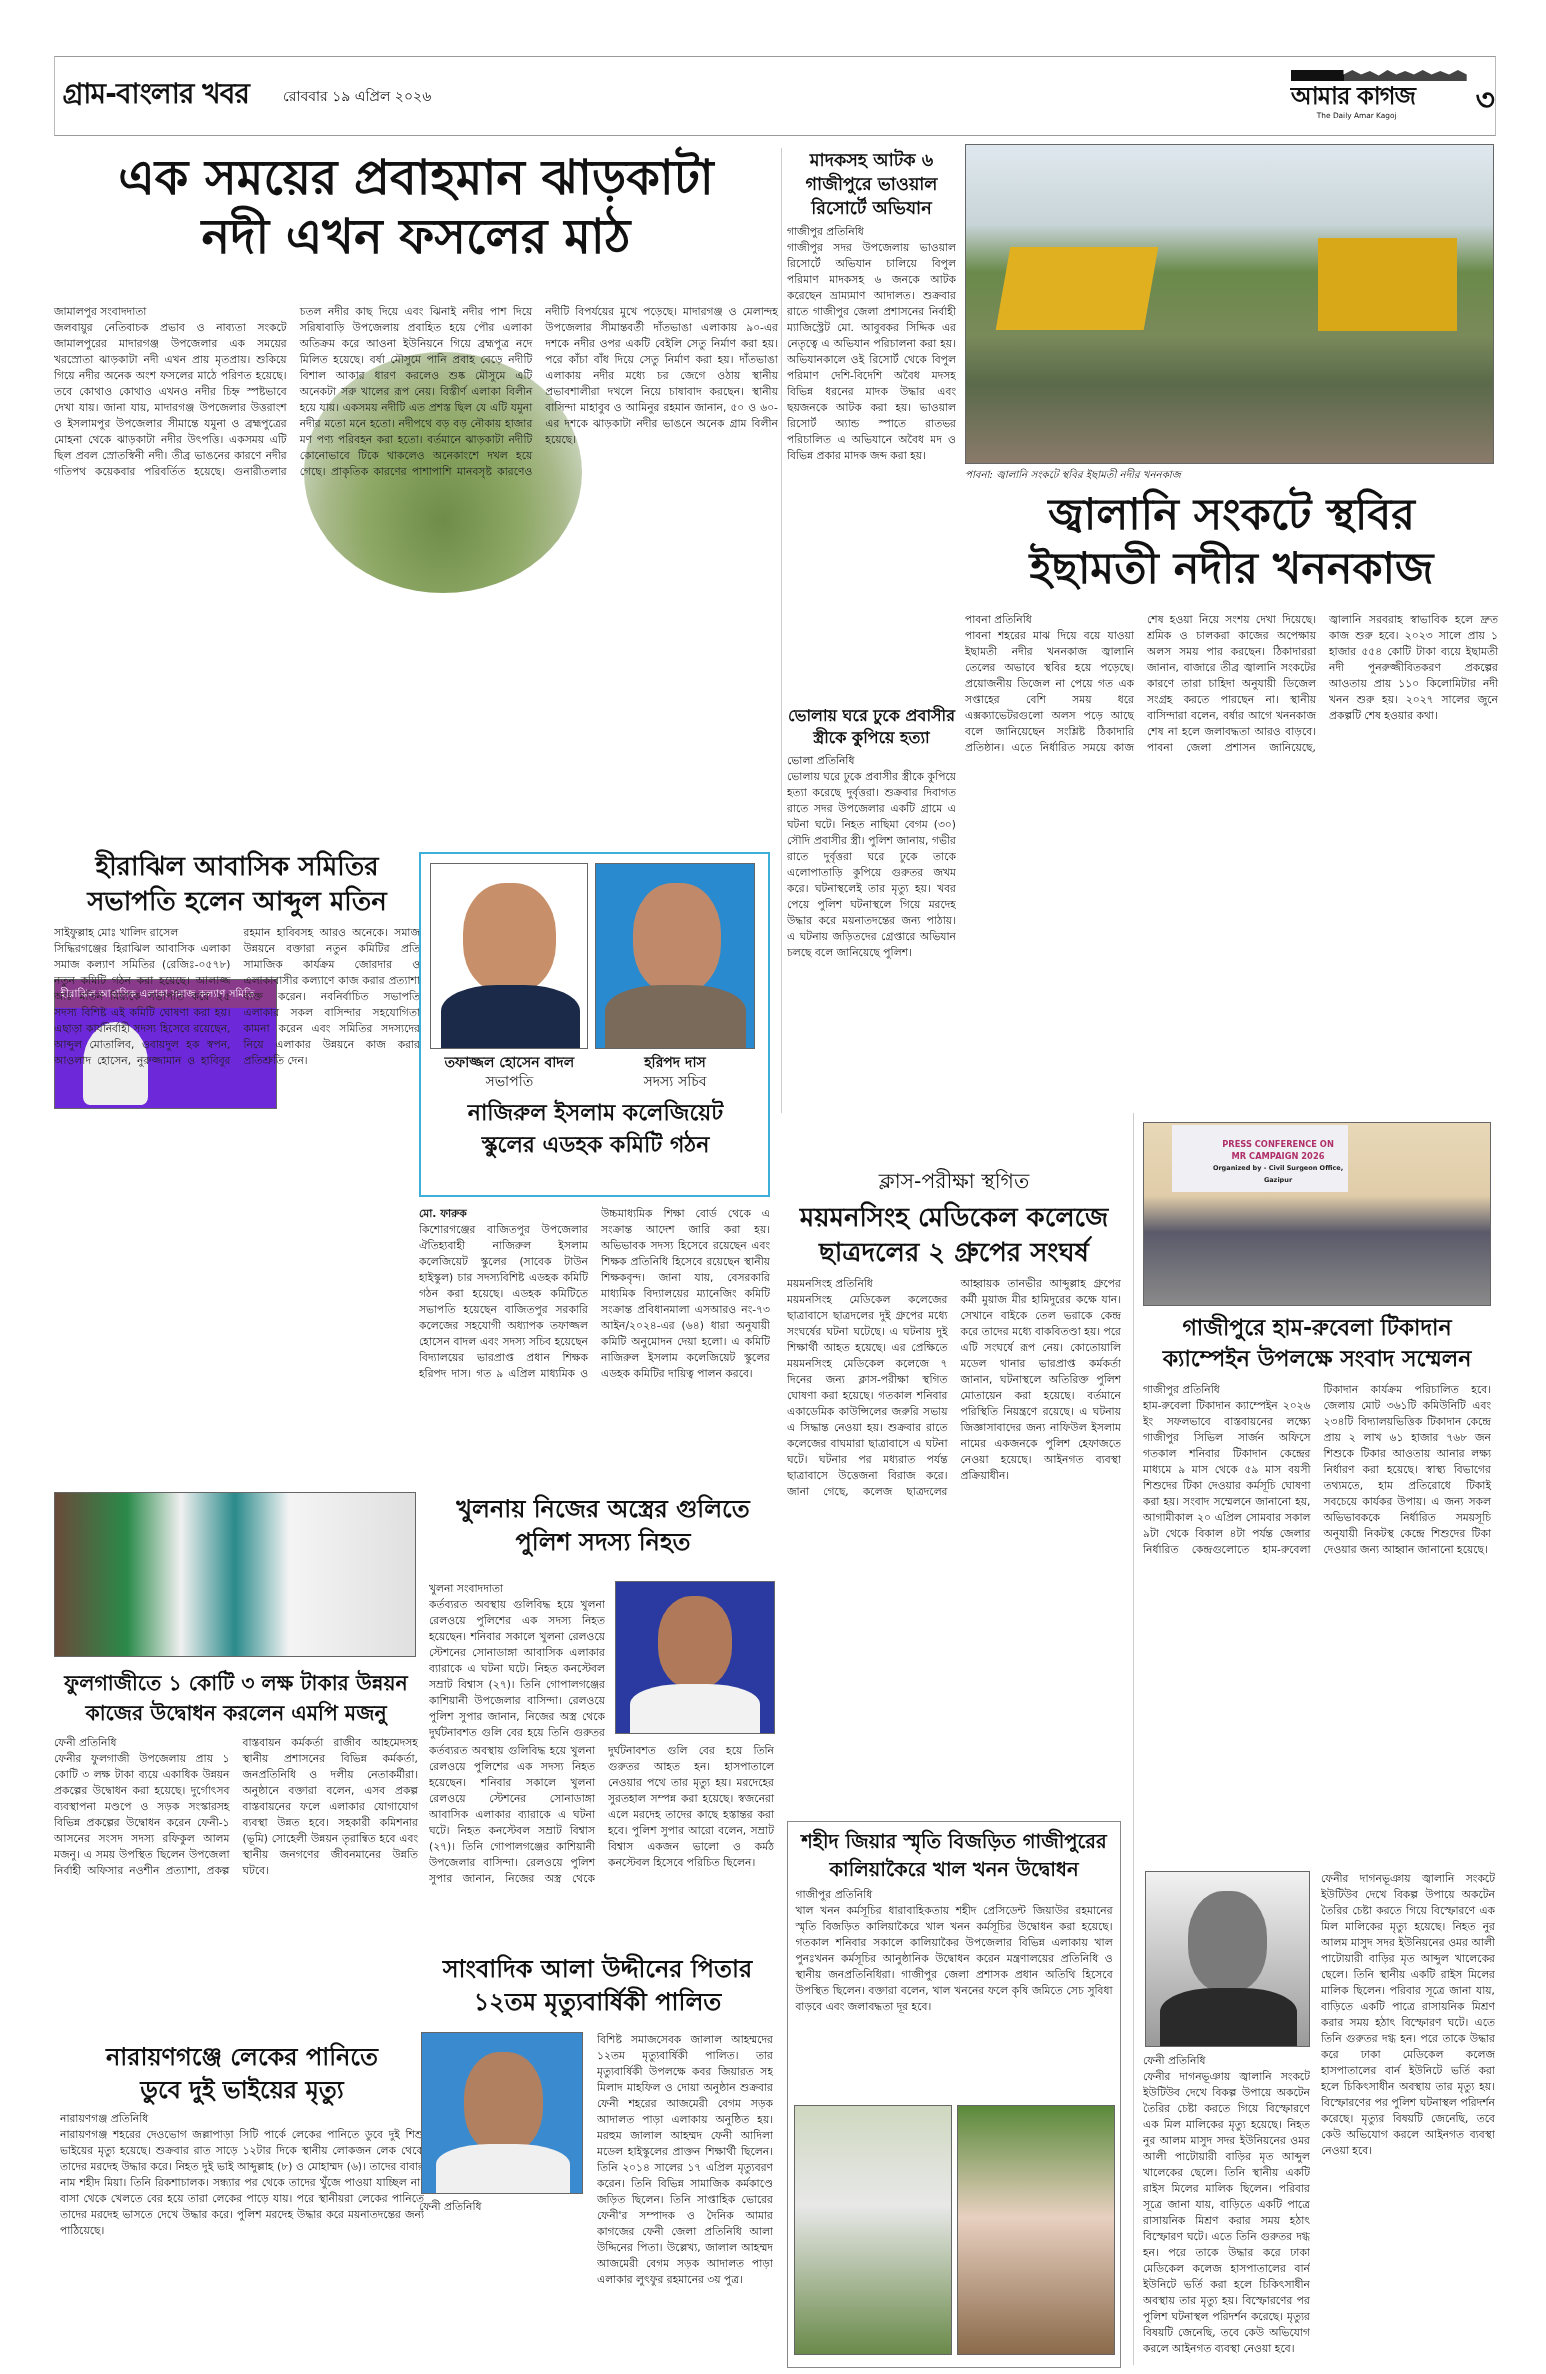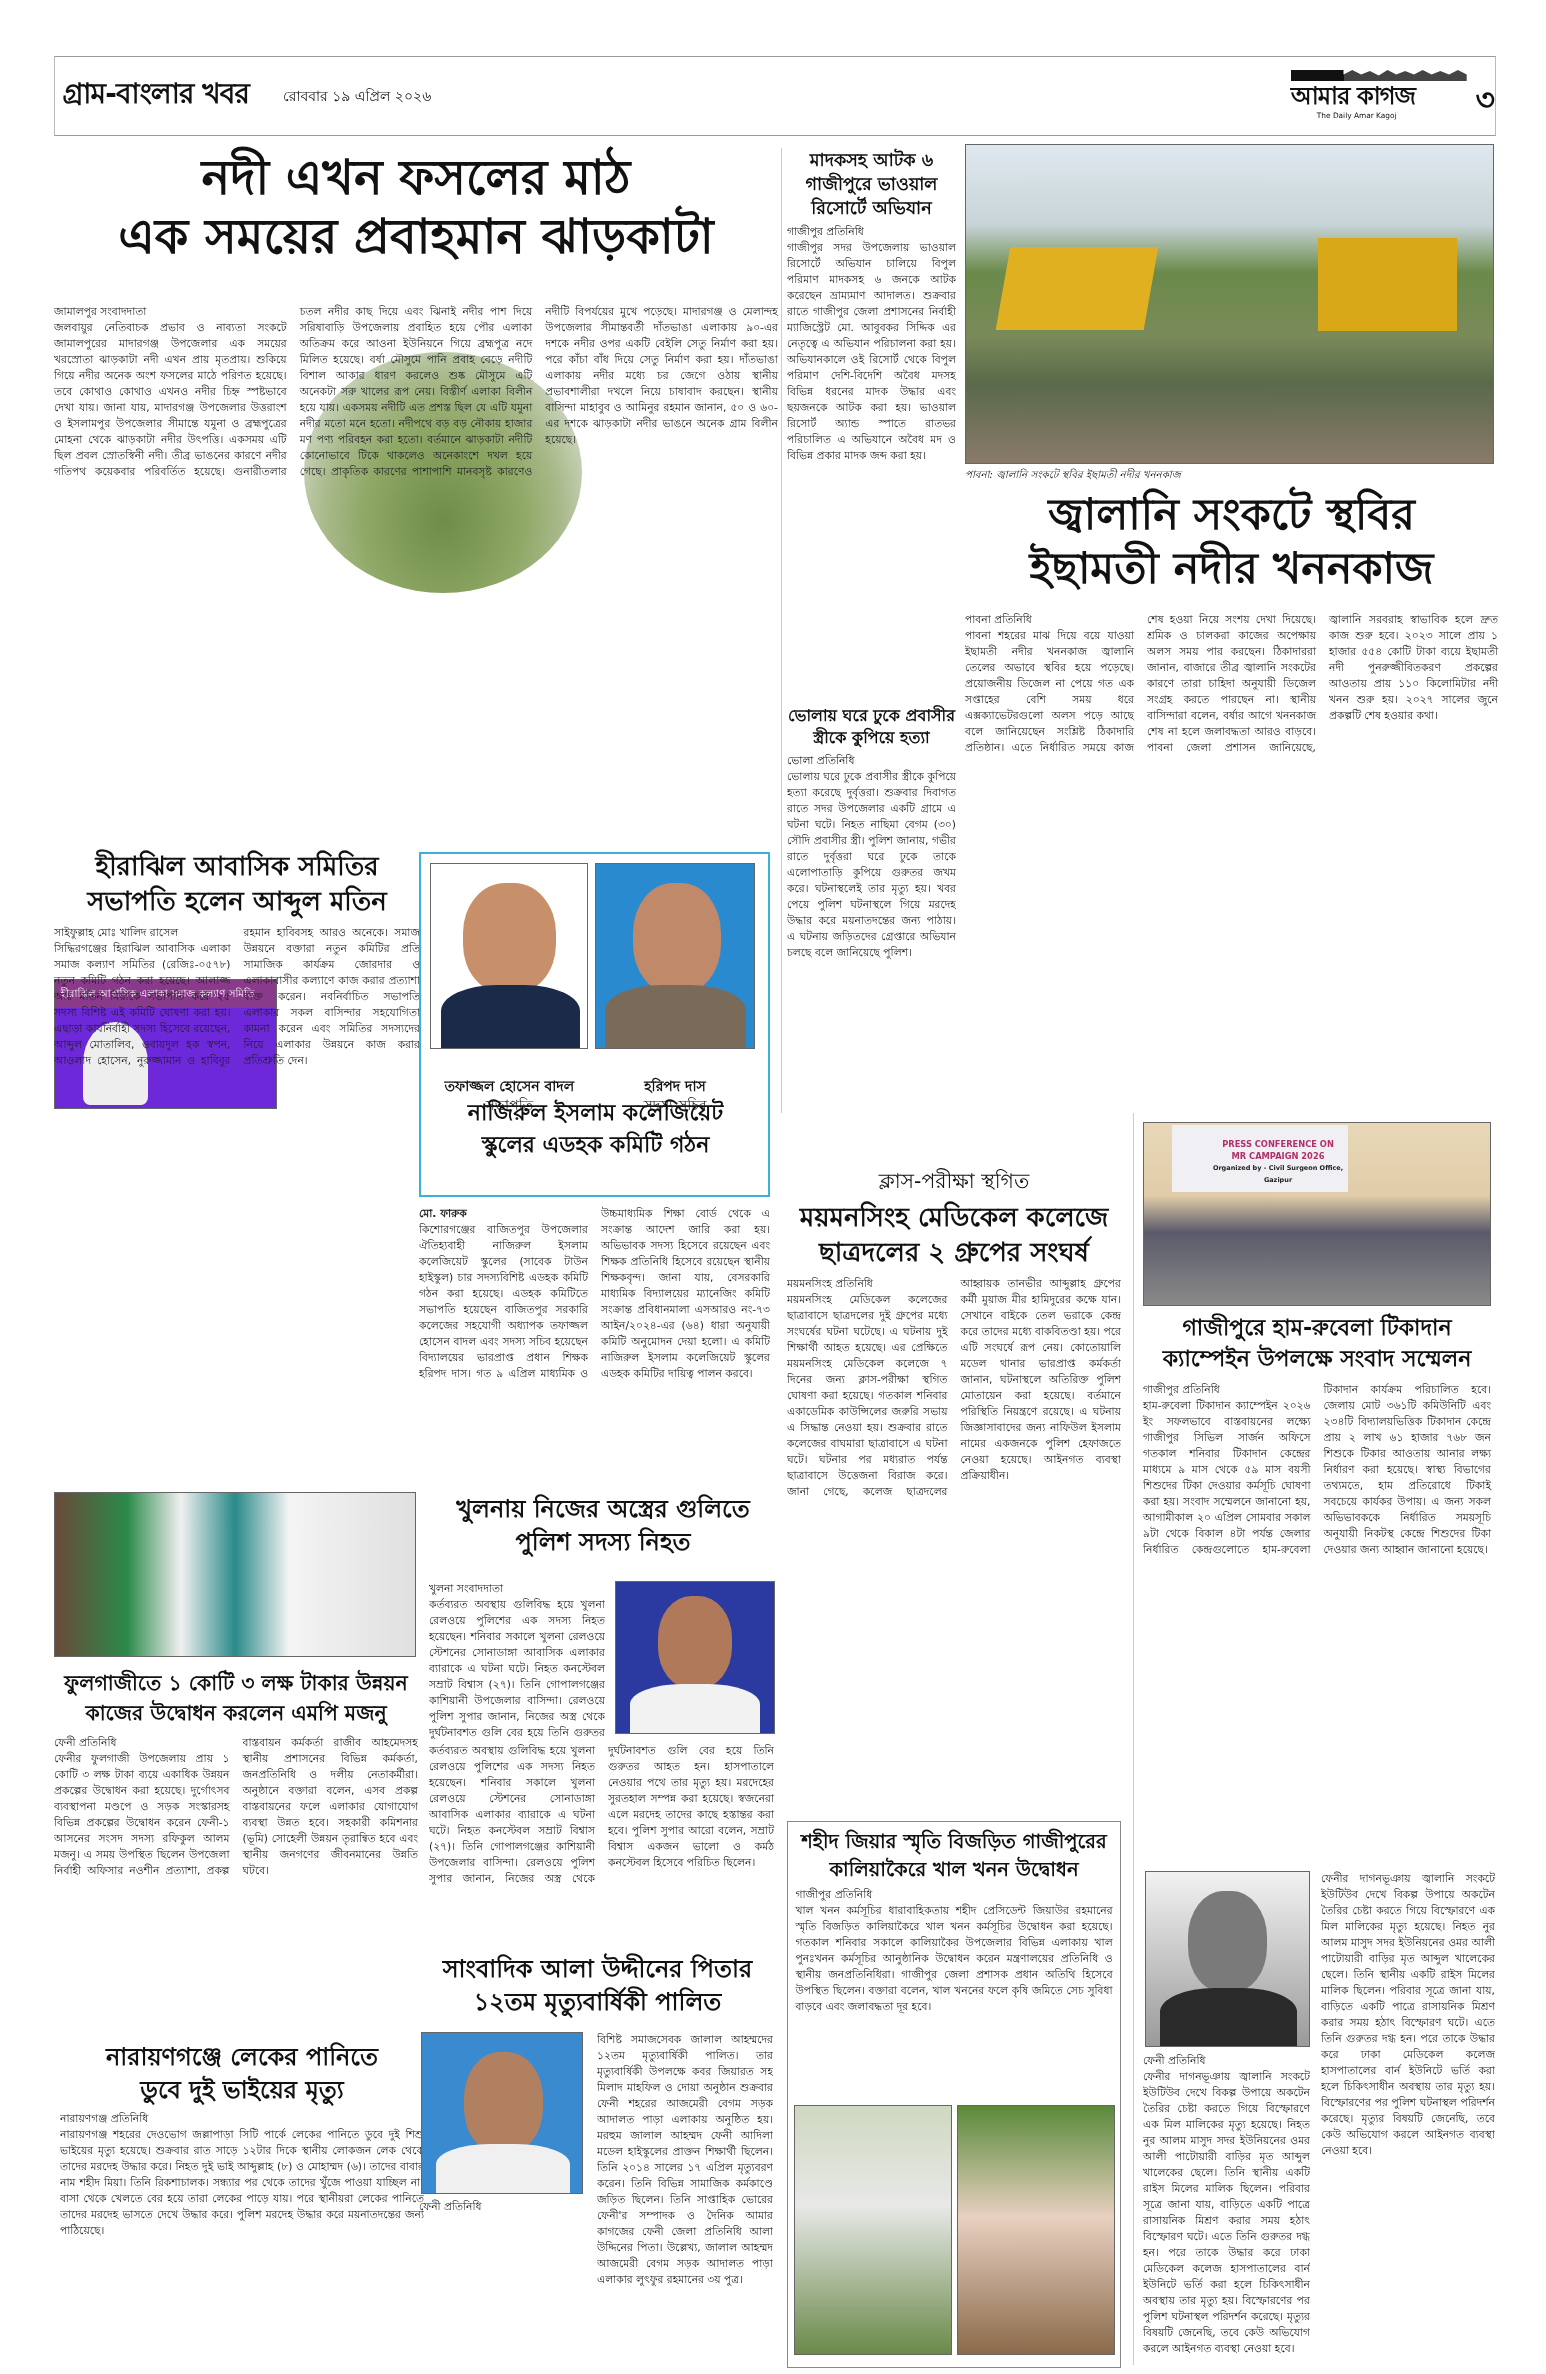--- a/index.html
+++ b/index.html
@@ -18,21 +18,21 @@
   .hl { font-weight: bold; text-align: center; line-height: 1.15; color: #111; }
   .body { font-size: 10.7px; line-height: 16px; text-align: justify; color: #222; }
   .byline { font-size: 10.7px; line-height: 16px; }
   .cols2 { column-count: 2; column-gap: 13px; }
   .cols3 { column-count: 3; column-gap: 13px; }
   .photo { background: #8a9a70; border: 0.9px solid #666; overflow: hidden; position: absolute; }
   .caption { font-size: 10.2px; font-style: italic; }
   .boxed { border: 2.8px solid #3cb0d8; }
   .thinbox { border: 0.9px solid #888; }
   .subkicker { font-size: 20.4px; text-align: center; }
-  .person-cap { font-size: 14px; text-align: center; font-weight: bold; line-height: 18.6px; margin-top: 24px; }
+  .person-cap { font-size: 14px; text-align: center; font-weight: bold; line-height: 18.6px; }
   .vr { position: absolute; width: 0.9px; background: #ccc; }
 </style>
 </head>
 <body>
 
 <div class="abs masthead">
   <div class="section-title">গ্রাম-বাংলার খবর</div>
   <div class="date">রোববার ১৯ এপ্রিল ২০২৬</div>
   <div class="logo">
     <div class="logo-top"></div>
@@ -41,22 +41,22 @@
         <div class="logo-name">আমার কাগজ</div>
         <div class="logo-sub">The Daily Amar Kagoj</div>
       </div>
     </div>
   </div>
   <div class="page-no">৩</div>
 </div>
 
 <div class="abs" style="left:54px;top:148px;width:724px;height:682px;">
   <div class="hl" style="font-size:48px;line-height:59px;">
+    <div>এক সময়ের প্রবাহমান ঝাড়কাটা</div>
     <div>নদী এখন ফসলের মাঠ</div>
-    <div>এক সময়ের প্রবাহমান ঝাড়কাটা</div>
   </div>
   <div class="photo" style="left:250px;top:204px;width:278px;height:241px;border-radius:50%;border:none;background:radial-gradient(ellipse at 50% 70%,#6f8c48 0%,#8ea866 40%,#a9b98a 60%,#cdd7c1 80%);"></div>
   <div class="body cols3" style="position:absolute;top:156px;left:0;width:724px;height:519px;">
     <div class="byline">জামালপুর সংবাদদাতা</div>
     <div>জলবায়ুর নেতিবাচক প্রভাব ও নাব্যতা সংকটে জামালপুরের মাদারগঞ্জ উপজেলার এক সময়ের খরস্রোতা ঝাড়কাটা নদী এখন প্রায় মৃতপ্রায়। শুকিয়ে গিয়ে নদীর অনেক অংশ ফসলের মাঠে পরিণত হয়েছে। তবে কোথাও কোথাও এখনও নদীর চিহ্ন স্পষ্টভাবে দেখা যায়। জানা যায়, মাদারগঞ্জ উপজেলার উত্তরাংশ ও ইসলামপুর উপজেলার সীমান্তে যমুনা ও ব্রহ্মপুত্রের মোহনা থেকে ঝাড়কাটা নদীর উৎপত্তি। একসময় এটি ছিল প্রবল স্রোতস্বিনী নদী। তীব্র ভাঙনের কারণে নদীর গতিপথ কয়েকবার পরিবর্তিত হয়েছে। গুনারীতলার চতল নদীর কাছ দিয়ে এবং ঝিনাই নদীর পাশ দিয়ে সরিষাবাড়ি উপজেলায় প্রবাহিত হয়ে পৌর এলাকা অতিক্রম করে আওনা ইউনিয়নে গিয়ে ব্রহ্মপুত্র নদে মিলিত হয়েছে। বর্ষা মৌসুমে পানি প্রবাহ বেড়ে নদীটি বিশাল আকার ধারণ করলেও শুষ্ক মৌসুমে এটি অনেকটা সরু খালের রূপ নেয়। বিস্তীর্ণ এলাকা বিলীন হয়ে যায়। একসময় নদীটি এত প্রশস্ত ছিল যে এটি যমুনা নদীর মতো মনে হতো। নদীপথে বড় বড় নৌকায় হাজার মণ পণ্য পরিবহন করা হতো। বর্তমানে ঝাড়কাটা নদীটি কোনোভাবে টিকে থাকলেও অনেকাংশে দখল হয়ে গেছে। প্রাকৃতিক কারণের পাশাপাশি মানবসৃষ্ট কারণেও নদীটি বিপর্যয়ের মুখে পড়েছে। মাদারগঞ্জ ও মেলান্দহ উপজেলার সীমান্তবর্তী দাঁতভাঙা এলাকায় ৯০-এর দশকে নদীর ওপর একটি বেইলি সেতু নির্মাণ করা হয়। পরে কাঁচা বাঁধ দিয়ে সেতু নির্মাণ করা হয়। দাঁতভাঙা এলাকায় নদীর মধ্যে চর জেগে ওঠায় স্থানীয় প্রভাবশালীরা দখলে নিয়ে চাষাবাদ করছেন। স্থানীয় বাসিন্দা মাহাবুব ও আমিনুর রহমান জানান, ৫০ ও ৬০-এর দশকে ঝাড়কাটা নদীর ভাঙনে অনেক গ্রাম বিলীন হয়েছে।</div>
   </div>
 </div>
 
 <div class="abs" style="left:787px;top:148px;width:169px;height:538px;overflow:hidden;">
   <div class="hl" style="font-size:17.6px;line-height:24px;">মাদকসহ আটক ৬ গাজীপুরে ভাওয়াল রিসোর্টে অভিযান</div>

